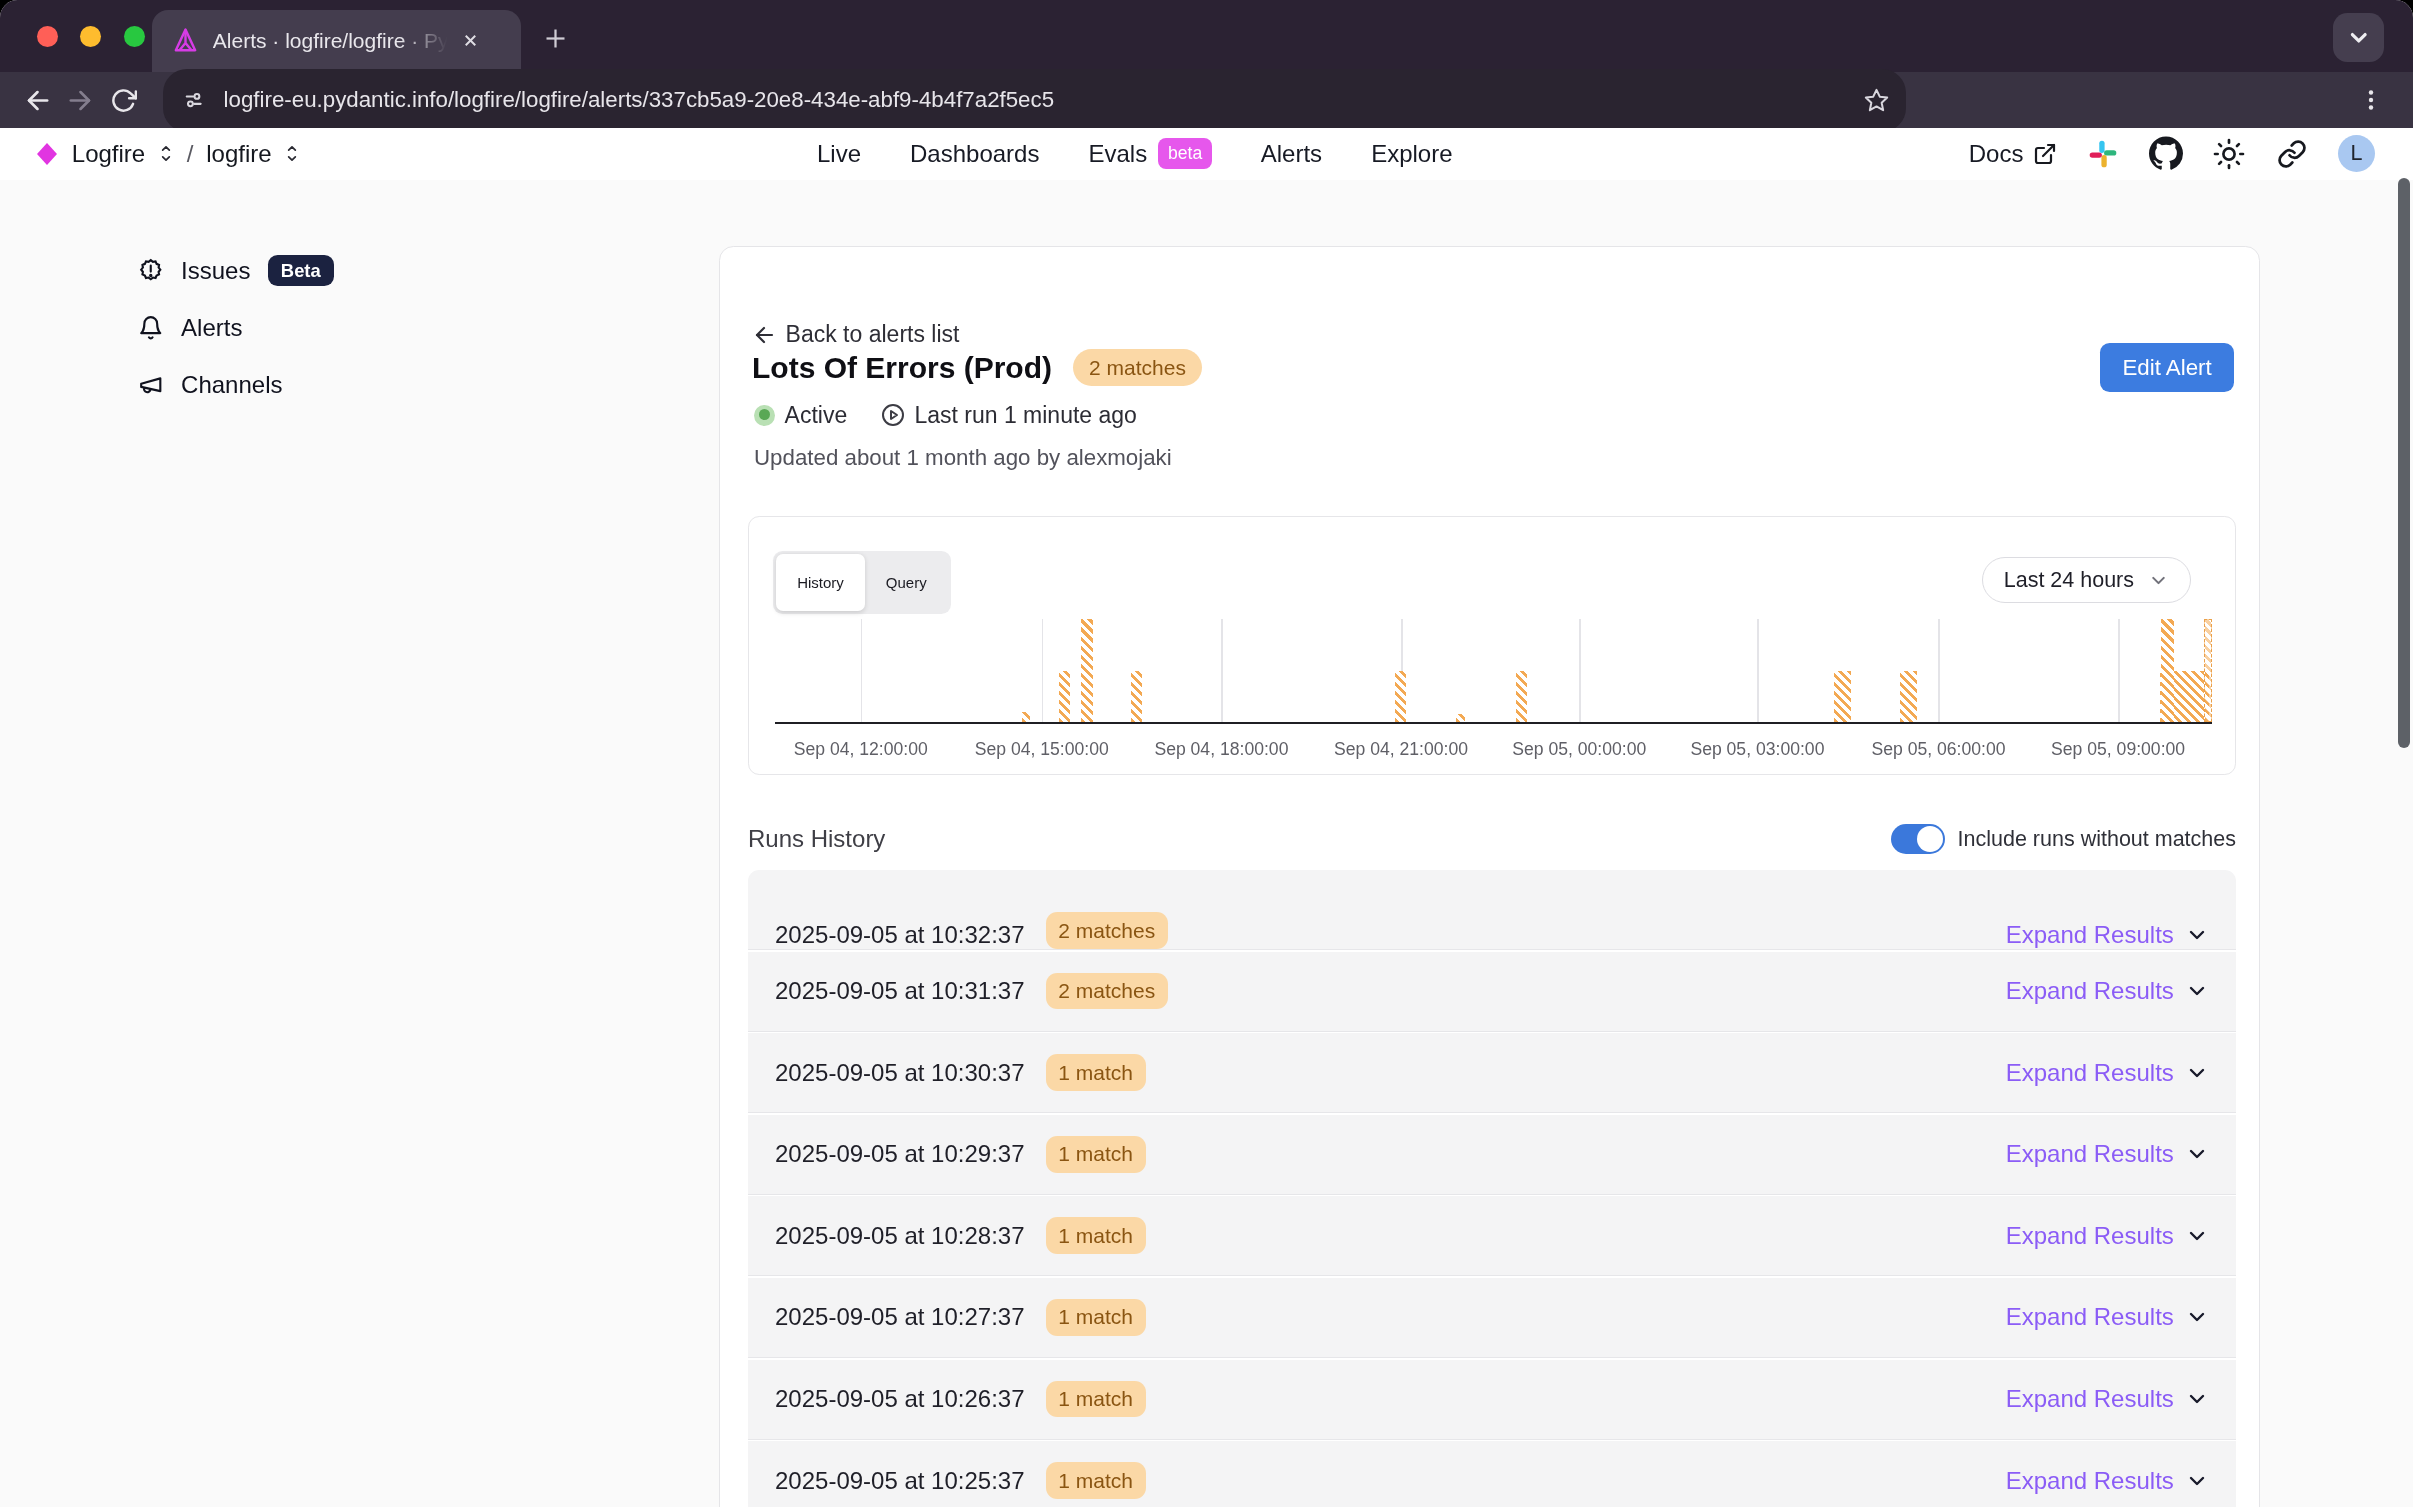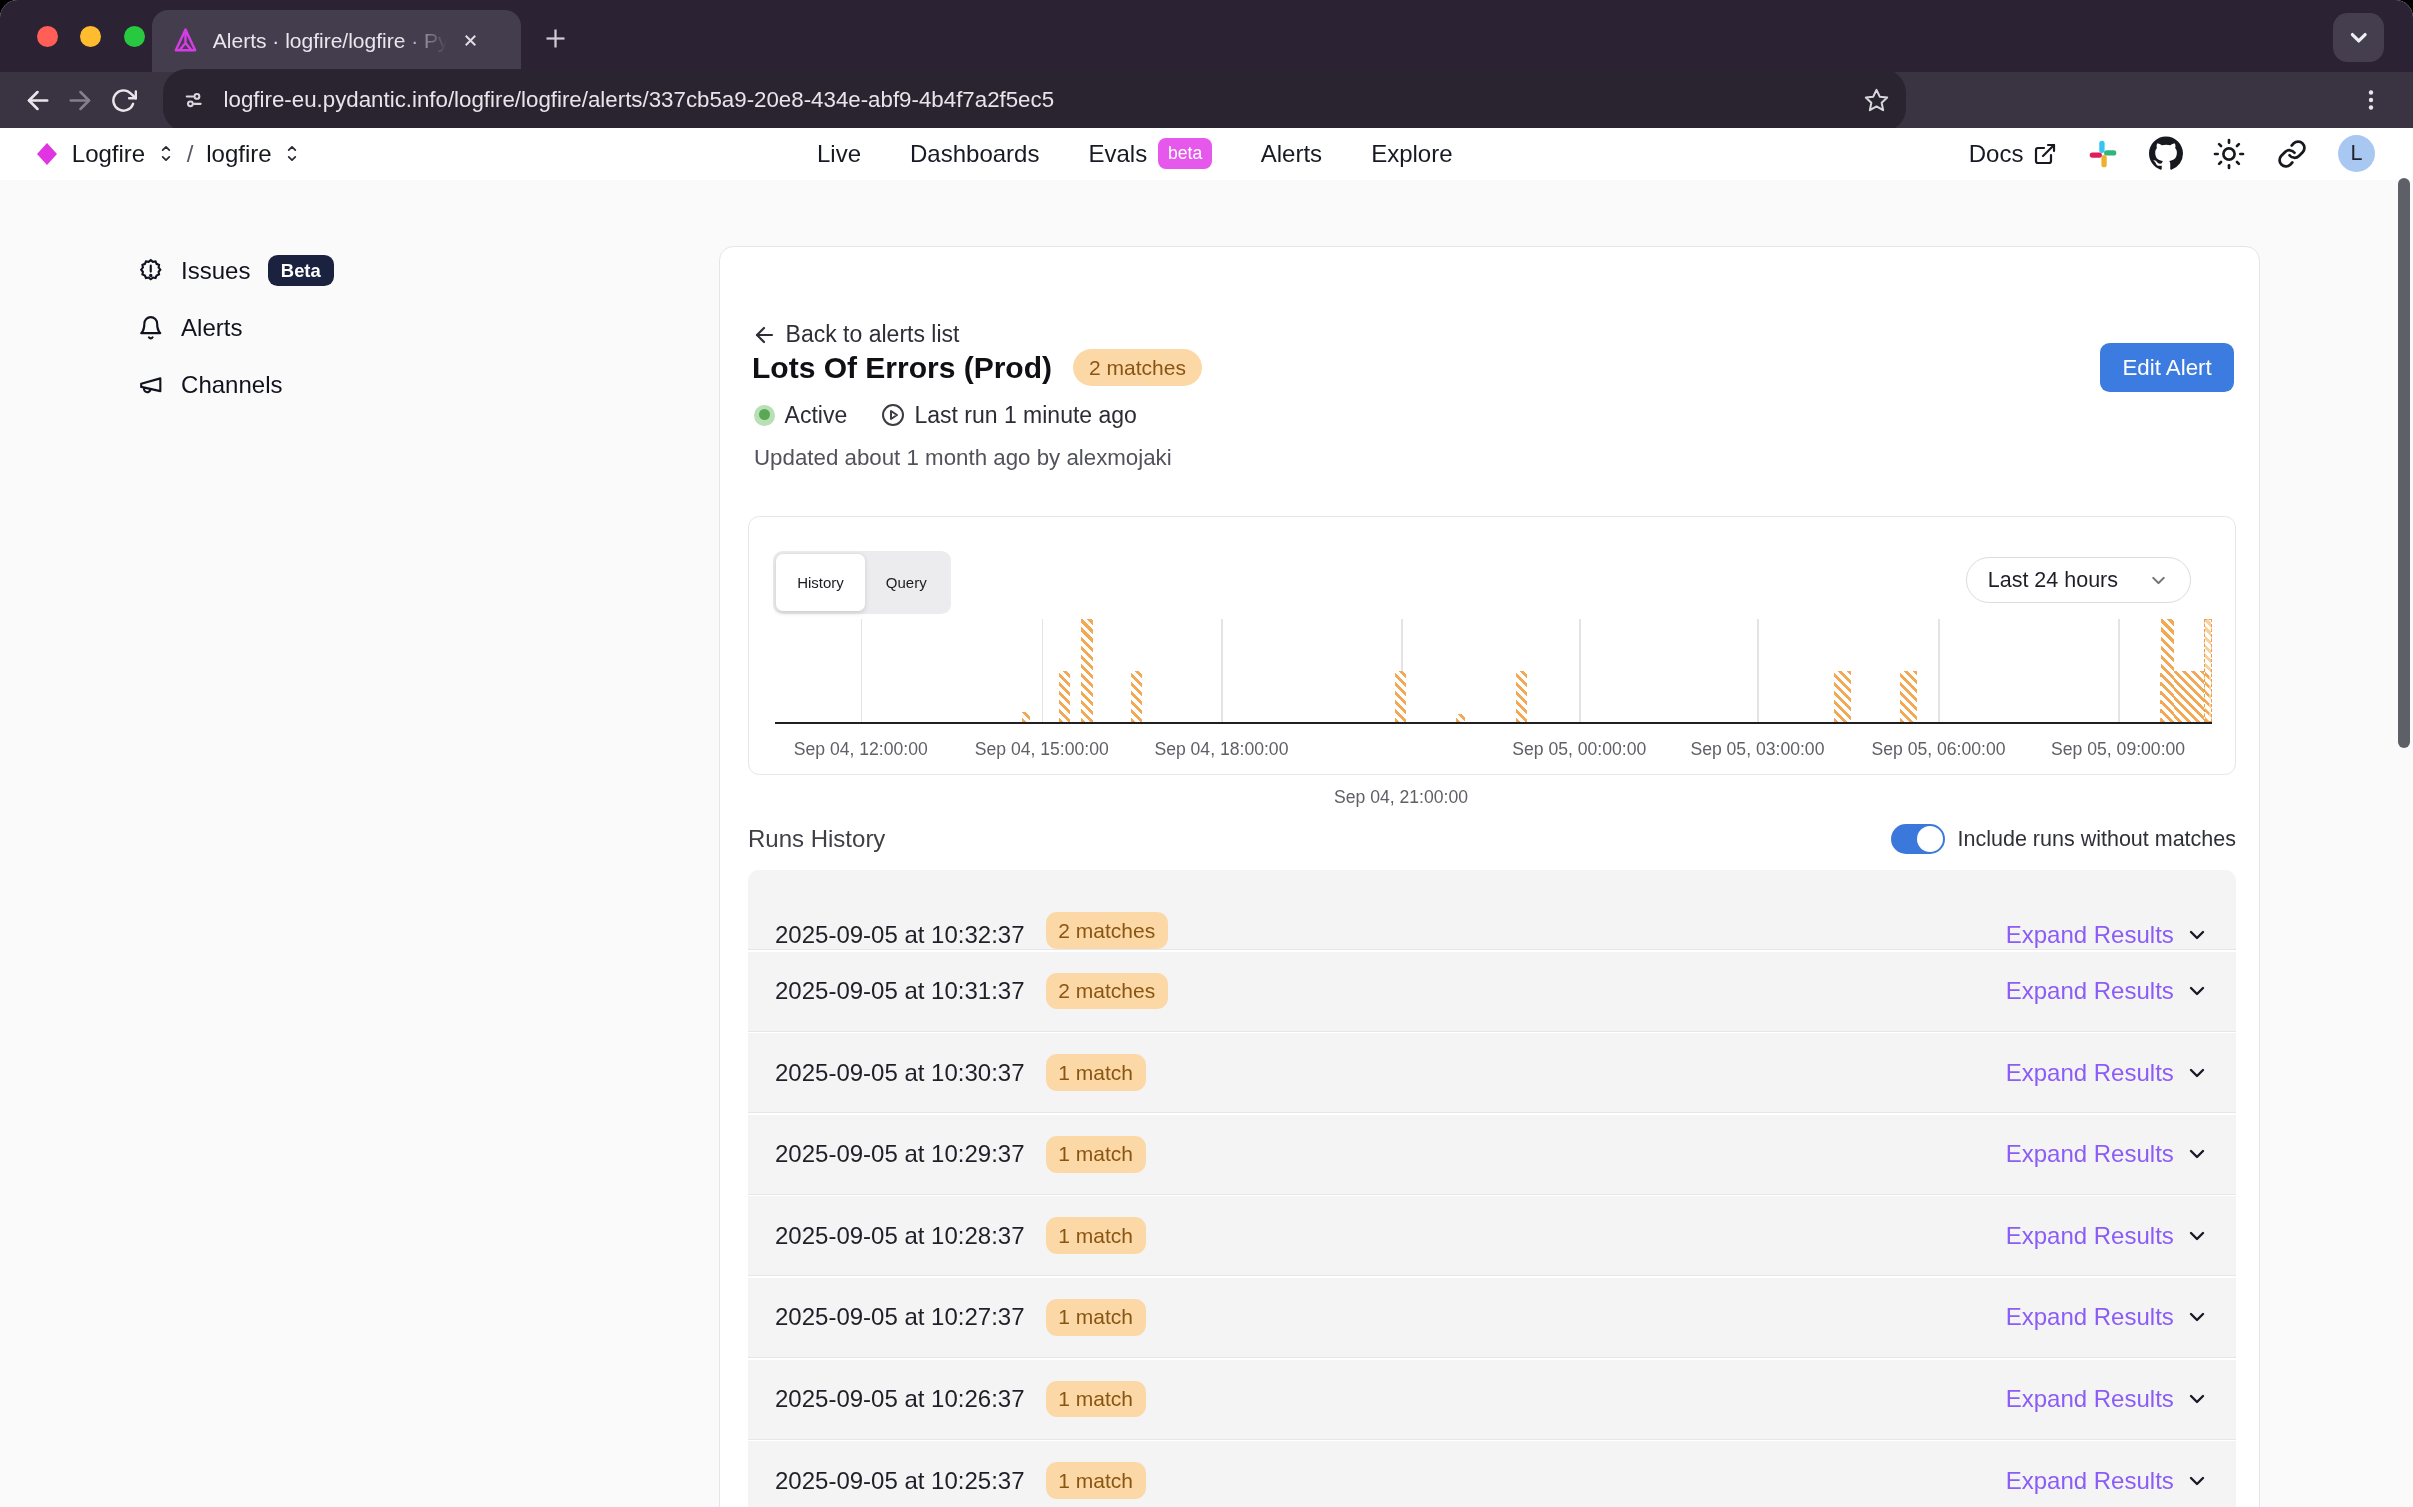--- a/index.html
+++ b/index.html
@@ -74,21 +74,21 @@
   .updated { position:absolute; left:34px; top:198px; font-size:22.3px; color:#52525b; }
 
   
   .chart-panel { position:absolute; left:28px; top:269px; width:1488px; height:259px;
     border:0.8px solid #e6e6e9; border-radius:11.2px; background:#fff; }
   .seg { position:absolute; left:24px; top:34px; background:#ececee; border-radius:9.6px; padding:3.2px; display:flex; }
   .seg button { border:none; background:transparent; font-family:inherit; font-size:15px; color:#1b1b22;
     padding:20px 21px; border-radius:7px; cursor:pointer; }
   .seg button.active { background:#fff; box-shadow:0 1.6px 5.6px rgba(0,0,0,.14); }
   .range-select { position:absolute; right:44px; top:40px; height:46px; border:1.6px solid #dcdce1;
-    border-radius:797px; display:flex; align-items:center; gap:30px; padding:0 21px; background:#fff;
+    border-radius:797px; display:flex; align-items:center; gap:14px; padding:0 21px; background:#fff;
     font-size:21.5px; color:#1f1f28; cursor:pointer; }
   .plot { position:absolute; left:25.5px; top:102px; width:1437px; height:105px; border-bottom:2.4px solid #1f1f24; }
   .gridline { position:absolute; top:0; bottom:0; width:1.6px; background:#e4e4e8; }
   .bar { position:absolute; bottom:0;
     background:repeating-linear-gradient(45deg,#f3a953 0px,#f3a953 3.2px,#ffffff 3.2px,#ffffff 6.4px); }
   .bar.dashed { border:1.6px dashed #eaa14b; background:
     repeating-linear-gradient(45deg,rgba(243,169,83,.55) 0px,rgba(243,169,83,.55) 3.2px,#fff 3.2px,#fff 6.4px); }
   .ticks { position:absolute; left:25.5px; top:222px; width:1437px; height:24px; }
   .tick-label { position:absolute; transform:translateX(-50%); font-size:17.6px; color:#5f5f66; white-space:nowrap; }
 
@@ -359,21 +359,21 @@
             <div class="bar" style="left: 73.7%; width: 17.6px; height: 50%;"></div>
             <div class="bar" style="left: 78.3%; width: 17.6px; height: 50%;"></div>
             <div class="bar" style="left: 96.4%; width: 49px; height: 50%;"></div>
             <div class="bar" style="left: 96.5%; width: 12.8px; height: 100%;"></div>
             <div class="bar dashed" style="left: 99.5%; width: 7.2px; height: 100%;"></div>
           </div>
         <div class="ticks" id="ticks">
             <div class="tick-label" style="left: 6%;">Sep 04, 12:00:00</div>
             <div class="tick-label" style="left: 18.6%;">Sep 04, 15:00:00</div>
             <div class="tick-label" style="left: 31.1%;">Sep 04, 18:00:00</div>
-            <div class="tick-label" style="left: 43.6%; margin-top: 48px;">Sep 04, 21:00:00</div>
+            <div class="tick-label" style="left: 43.6%;">Sep 04, 21:00:00</div>
             <div class="tick-label" style="left: 56%;">Sep 05, 00:00:00</div>
             <div class="tick-label" style="left: 68.4%;">Sep 05, 03:00:00</div>
             <div class="tick-label" style="left: 81%;">Sep 05, 06:00:00</div>
             <div class="tick-label" style="left: 93.5%;">Sep 05, 09:00:00</div>
           </div>
       </div>
 
       <div class="runs-header">
         <span class="runs-title">Runs History</span>
         <span class="toggle">

